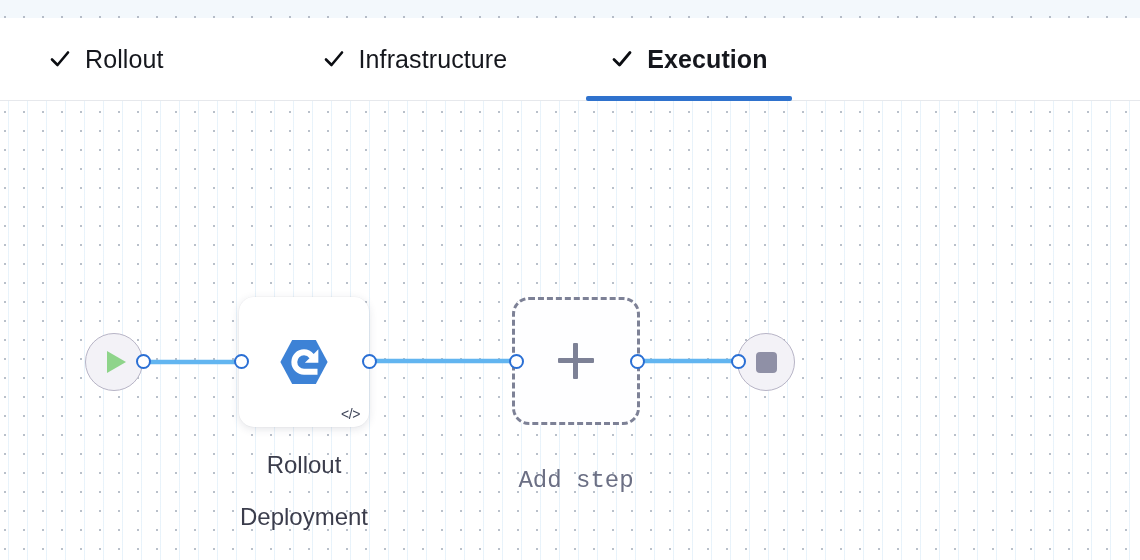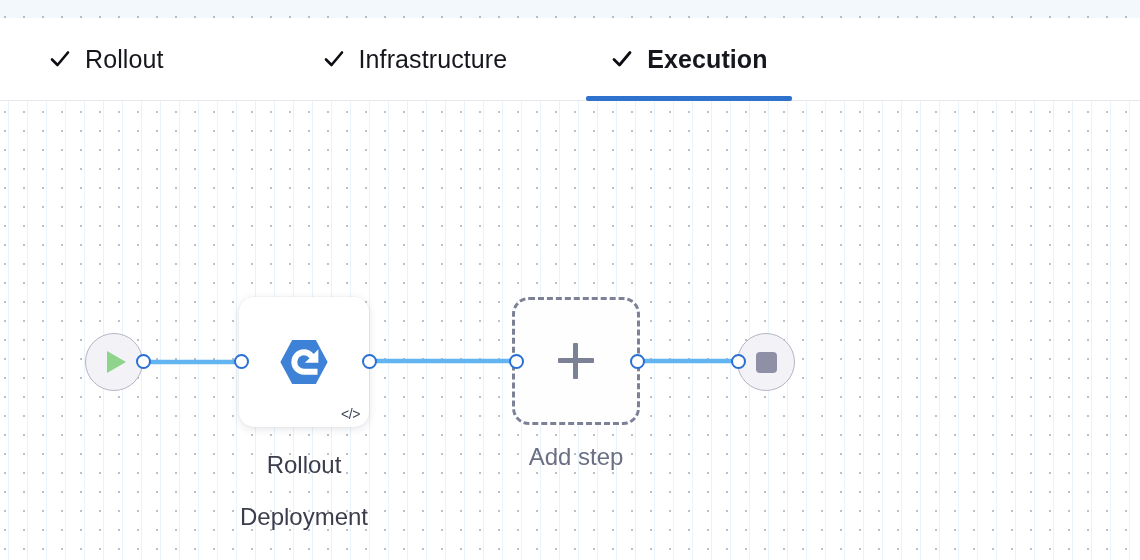--- a/index.html
+++ b/index.html
@@ -221,21 +221,21 @@
   
   .node-label {
     position: absolute;
     text-align: center;
     font-size: 24px;
     line-height: 52px;
     color: #3b3d4c;
     white-space: pre-line;
   }
   .label-step { left: 184px; top: 338px; width: 240px; }
-  .label-add  { left: 456px; top: 330px; width: 240px; color: #6b6f84; }
+  .label-add  { left: 456px; top: 354px; width: 240px; color: #6b6f84; font-family: Liberation Mono, monospace; }
 
   
   .port {
     position: absolute;
     width: 15px;
     height: 15px;
     border-radius: 50%;
     background: #ffffff;
     border: 2.2px solid #2a6fd4;
     cursor: pointer;

